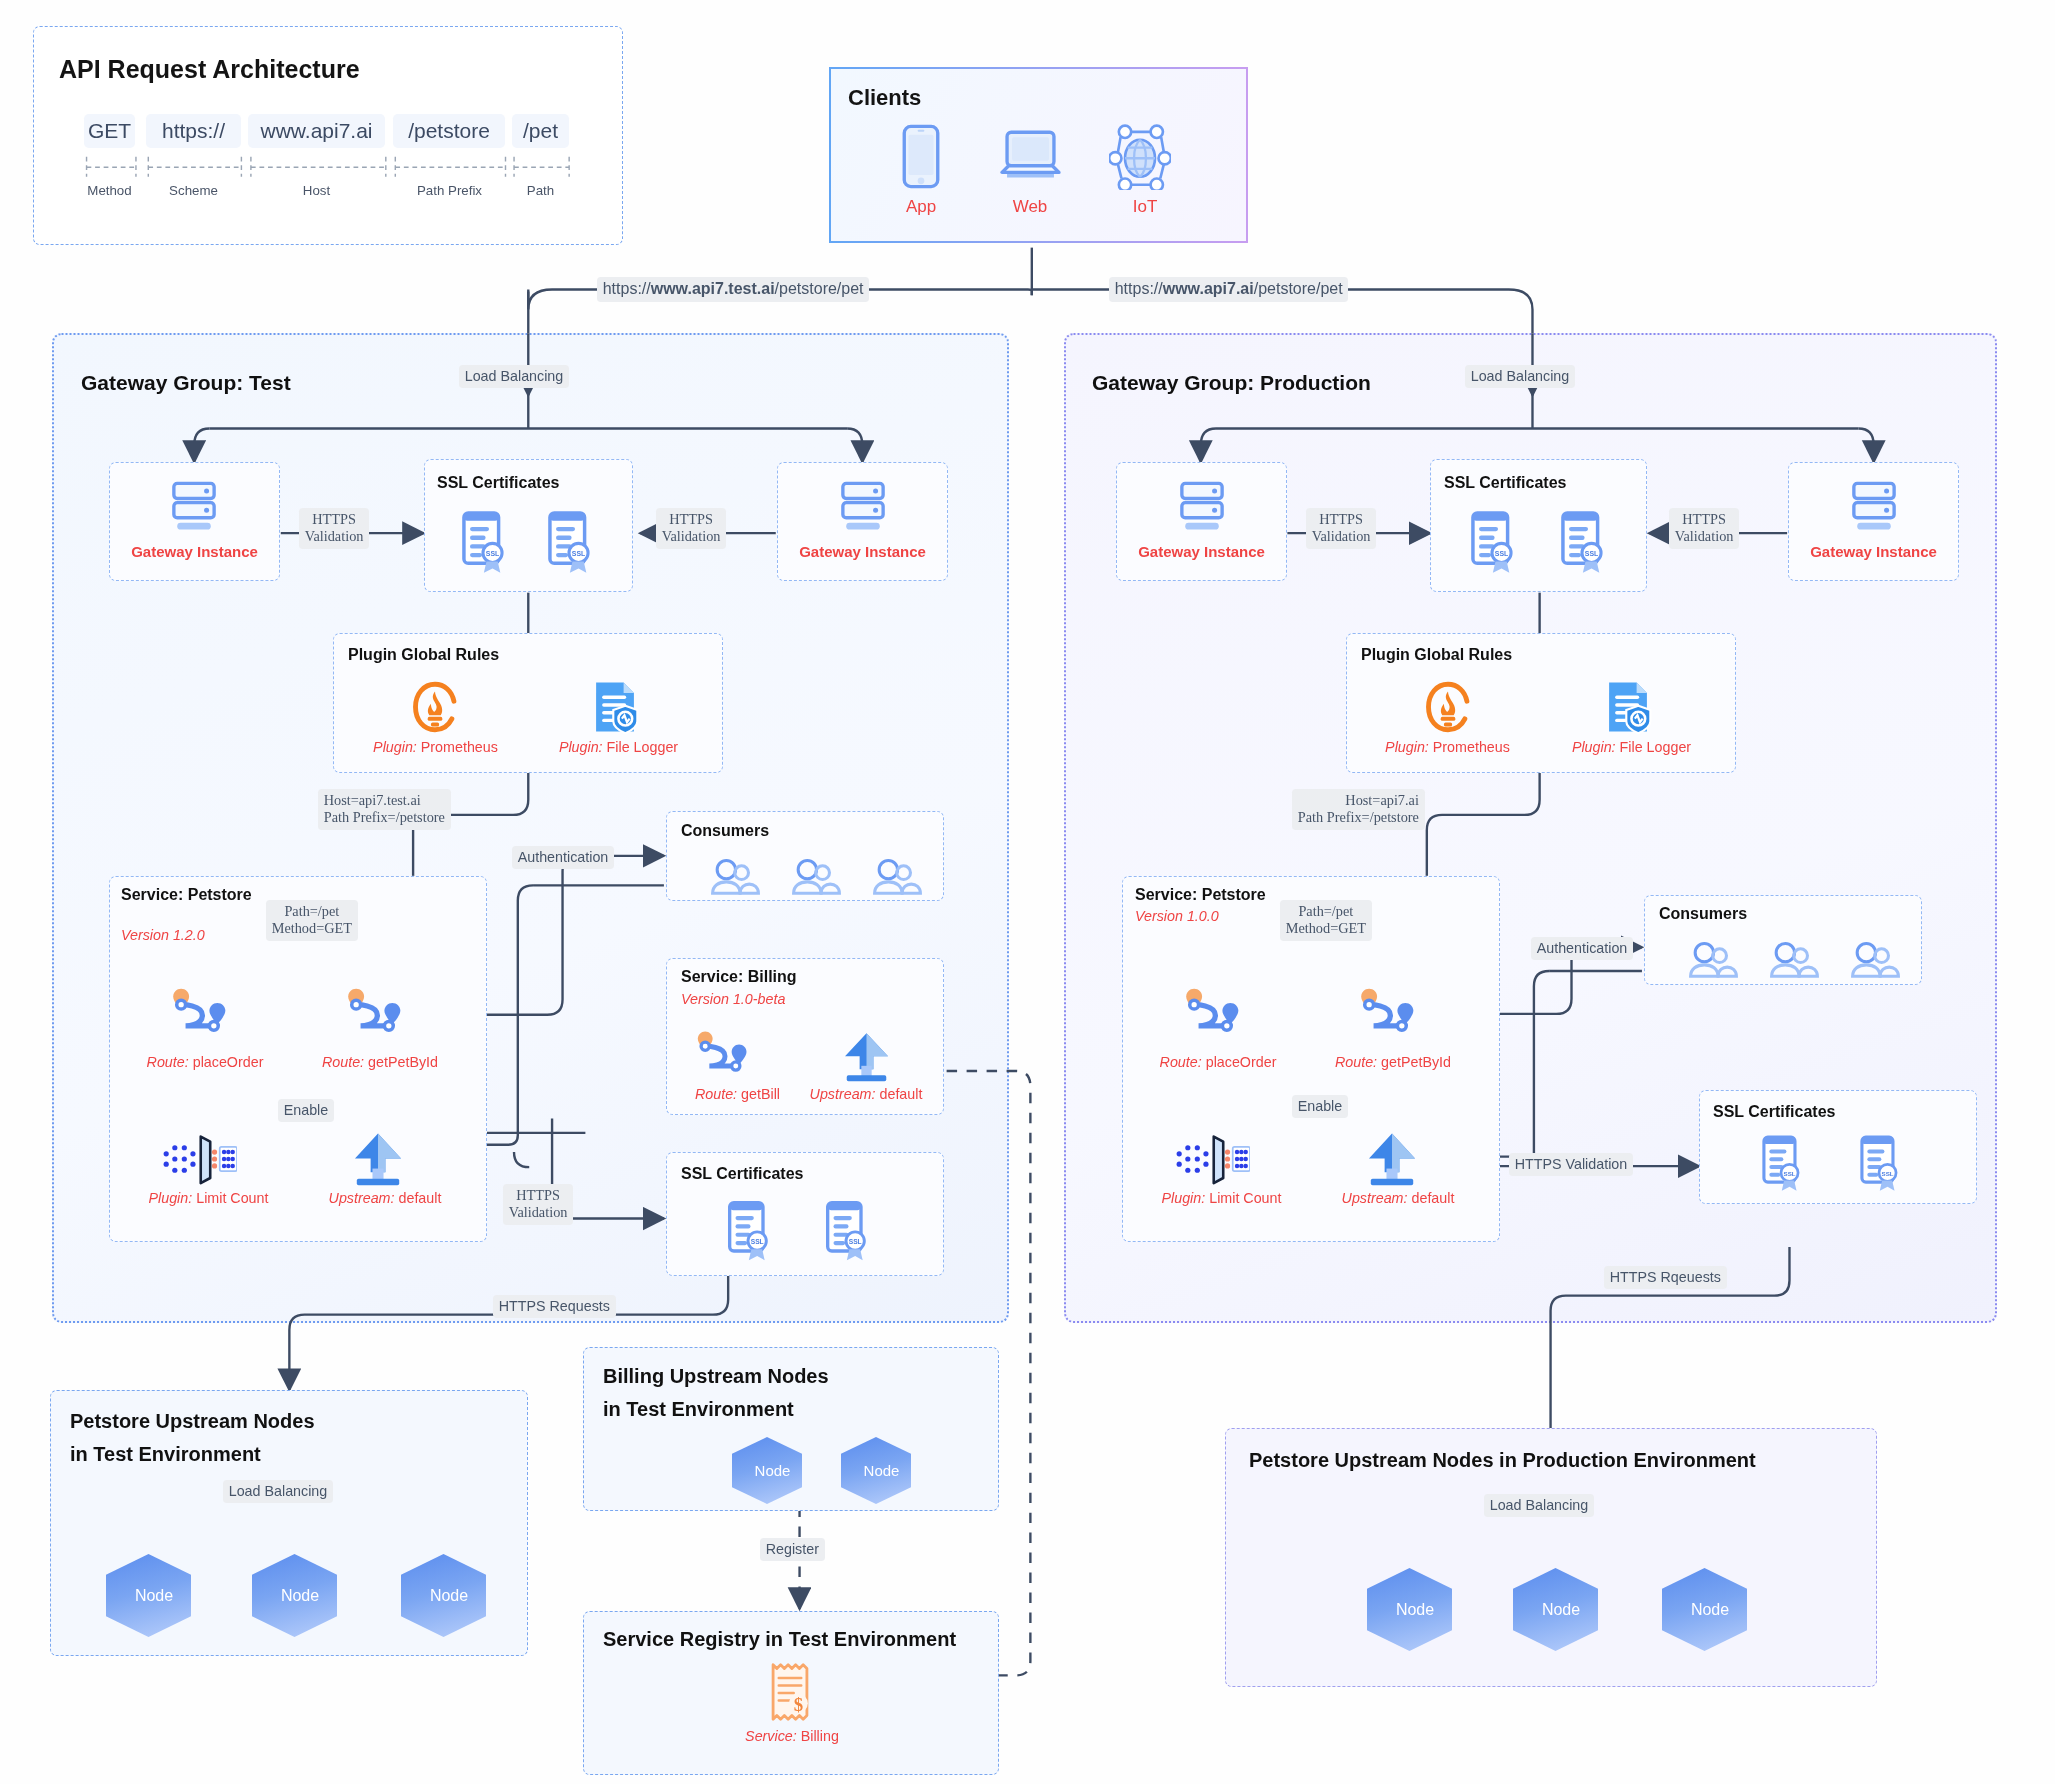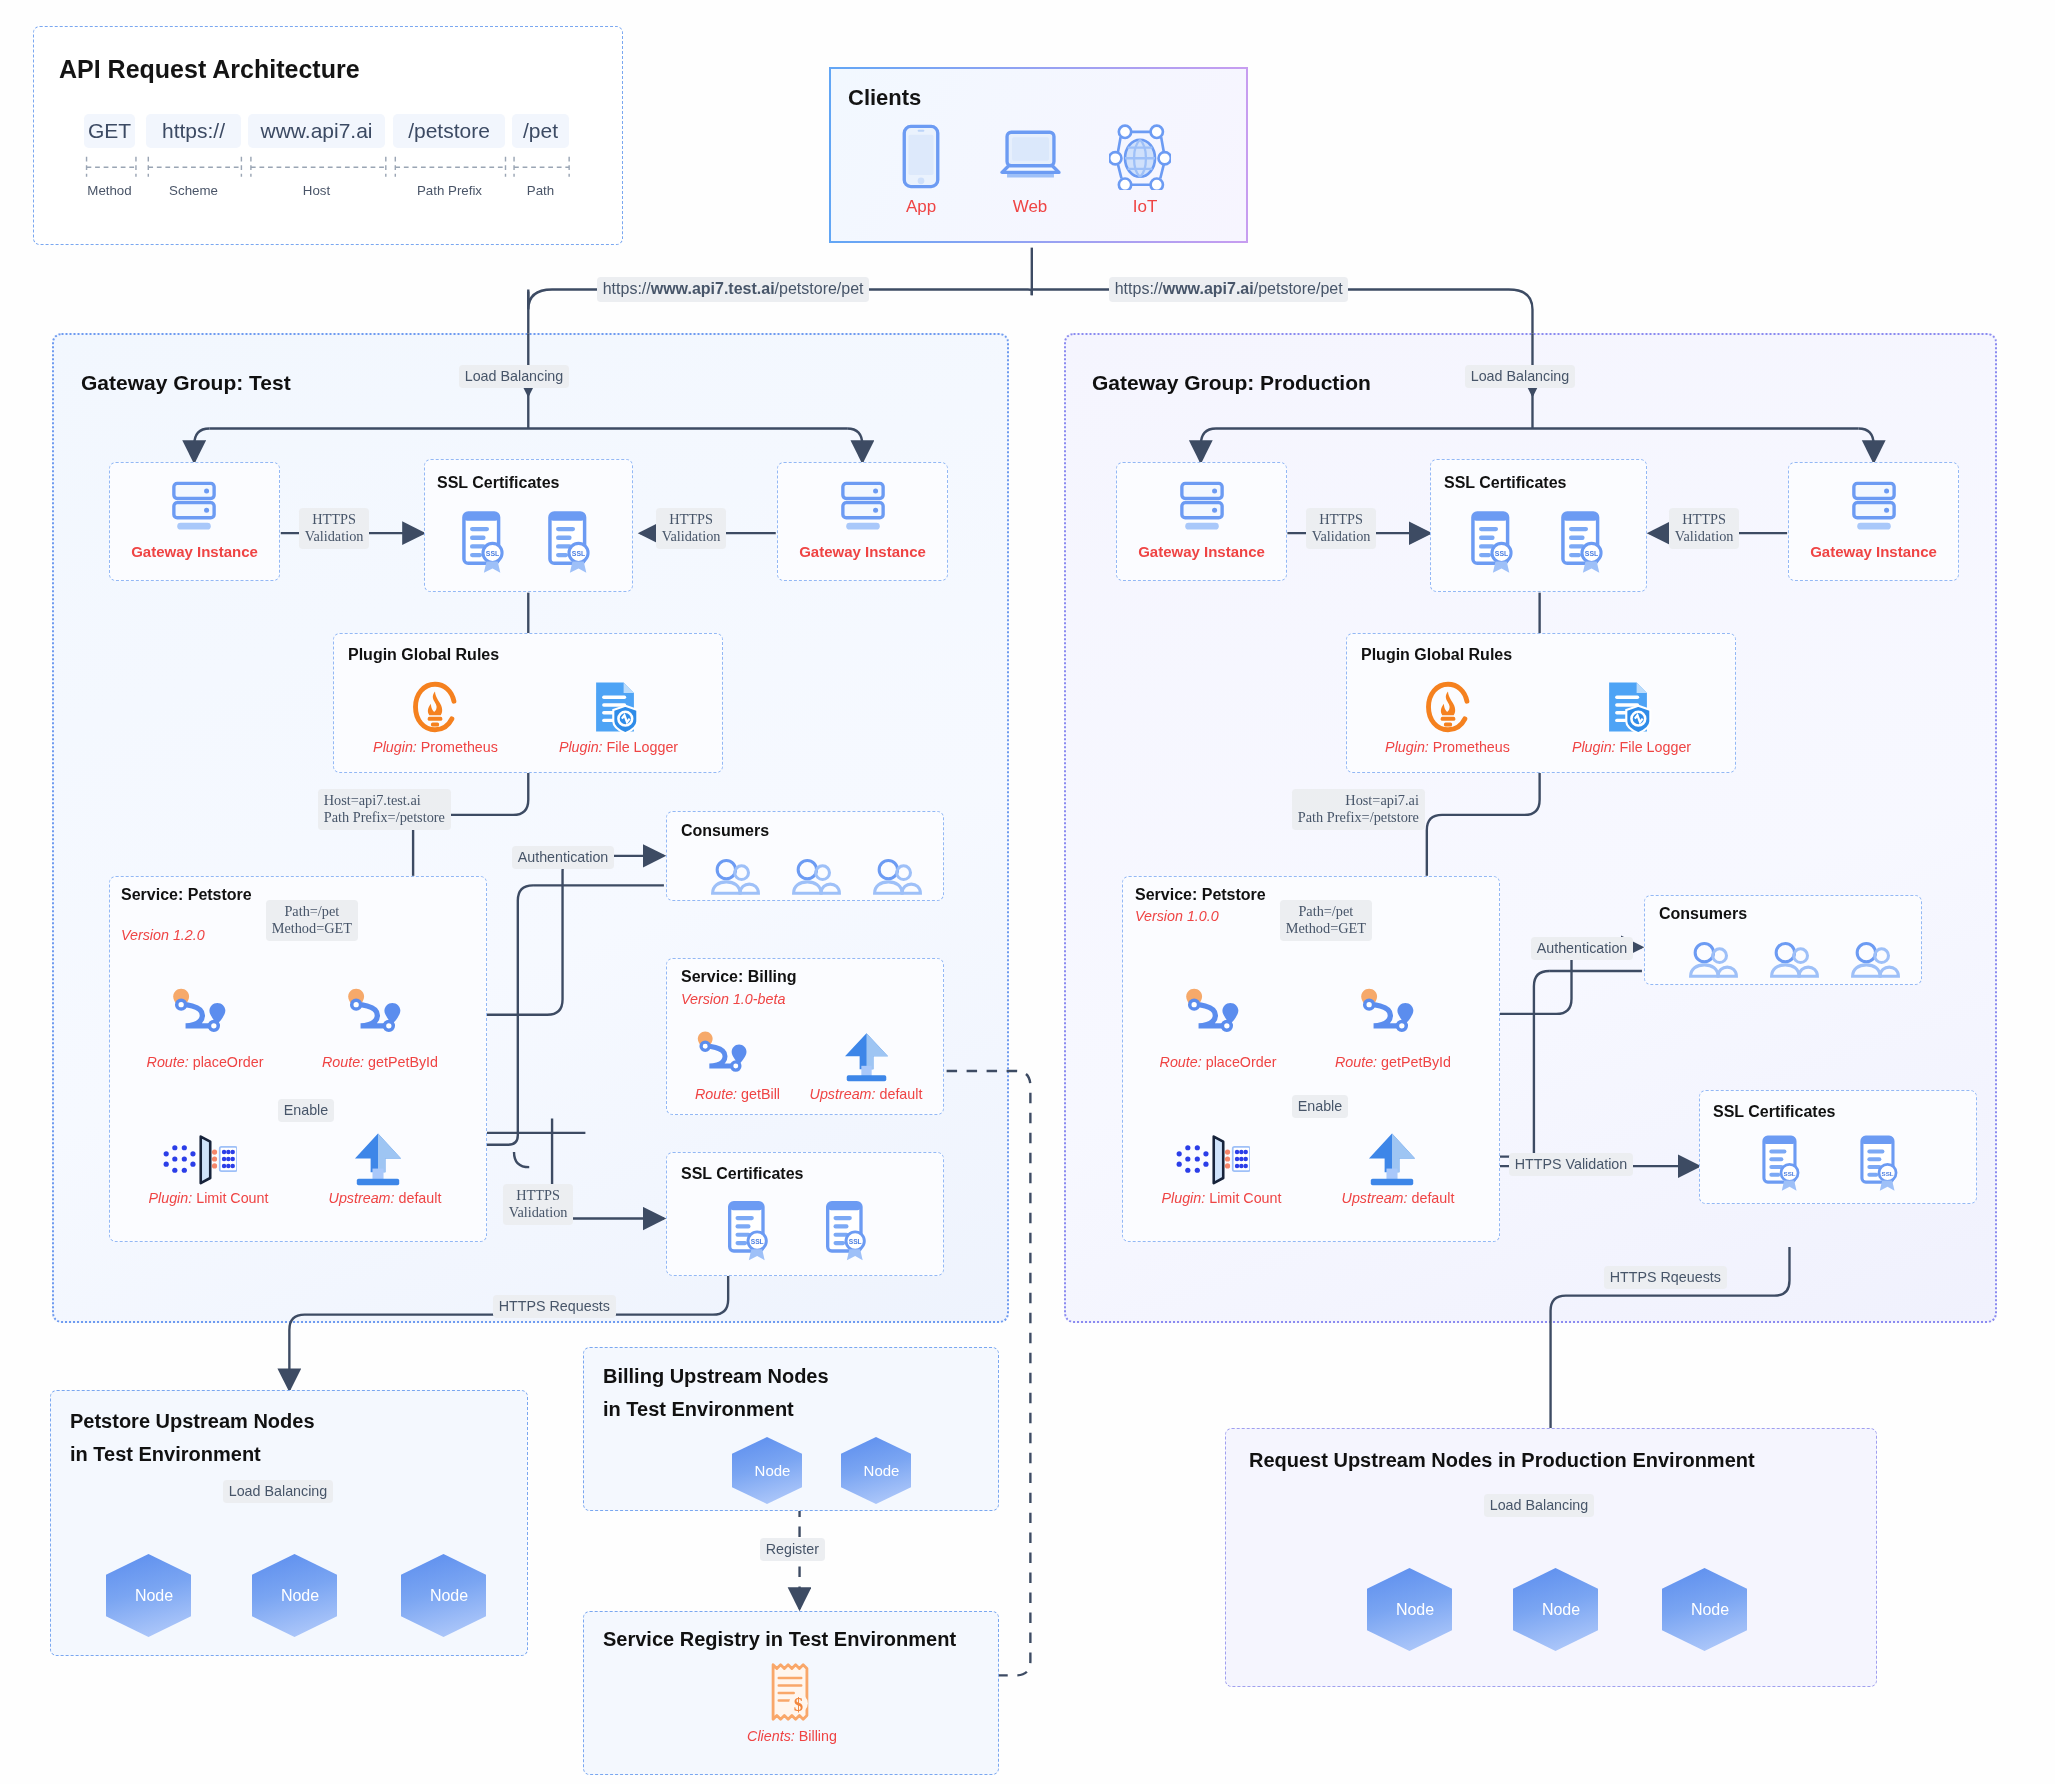--- a/index.html
+++ b/index.html
@@ -717,25 +717,25 @@
   <div class="bx-title" style="position:absolute;left:603px;top:1628px;font-size:20px;">Service Registry in Test Environment</div>
   <svg style="position:absolute;left:765px;top:1661px;" width="50" height="62" viewBox="0 0 52 66">
     <path d="M8,4 L12,8 L16,4 L20,8 L24,4 L28,8 L32,4 L36,8 L40,4 L44,8 L44,58 L40,62 L36,58 L32,62 L28,58 L24,62 L20,58 L16,62 L12,58 L8,62 Z" fill="#fff6ee" stroke="#f9a769" stroke-width="3" stroke-linejoin="round"></path>
     <g stroke="#f9a769" stroke-width="2.6" stroke-linecap="round">
       <path d="M14,18 H38 M14,26 H38 M14,34 H30 M14,42 H26"></path>
     </g>
     <circle cx="35" cy="45" r="10" fill="#fff6ee"></circle>
     <text x="35" y="53" font-size="20" text-anchor="middle" fill="#f2873e" font-family="'Liberation Serif',serif" font-weight="bold">$</text>
   </svg>
   <div class="cap" style="left:692px;top:1728px;width:200px;">
-    <i>Clients:</i>
+    <i>Service:</i>
     <span>Billing</span>
   </div>
 
   <div class="box" style="left:1225px;top:1428px;width:652px;height:259px;border:1.9px dashed #a0a0ef;border-radius:6.7px;background:#f5f5fe;"></div>
-  <div class="bx-title" style="position:absolute;left:1249px;top:1449px;font-size:20px;">Request Upstream Nodes in Production Environment</div>
+  <div class="bx-title" style="position:absolute;left:1249px;top:1449px;font-size:20px;">Petstore Upstream Nodes in Production Environment</div>
   <div class="pill" style="left:1484px;top:1494px;">Load Balancing</div>
   <div class="hex" style="left:1367px;top:1568px;width:74px;height:83px;">Node</div>
   <div class="hex" style="left:1513px;top:1568px;width:74px;height:83px;">Node</div>
   <div class="hex" style="left:1662px;top:1568px;width:74px;height:83px;">Node</div>
 
 </div>
 
 
 </body></html>

